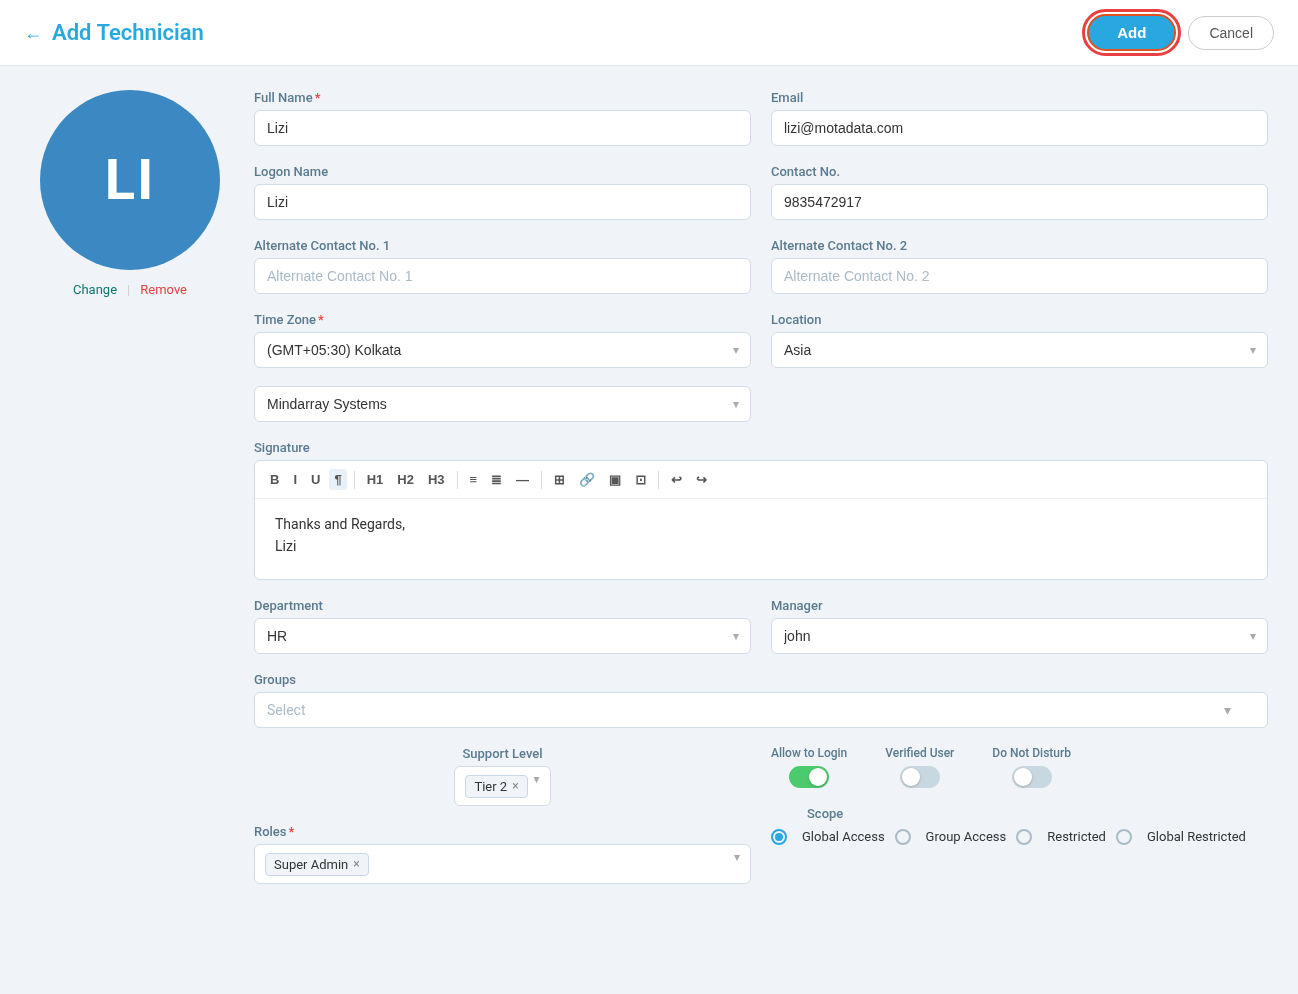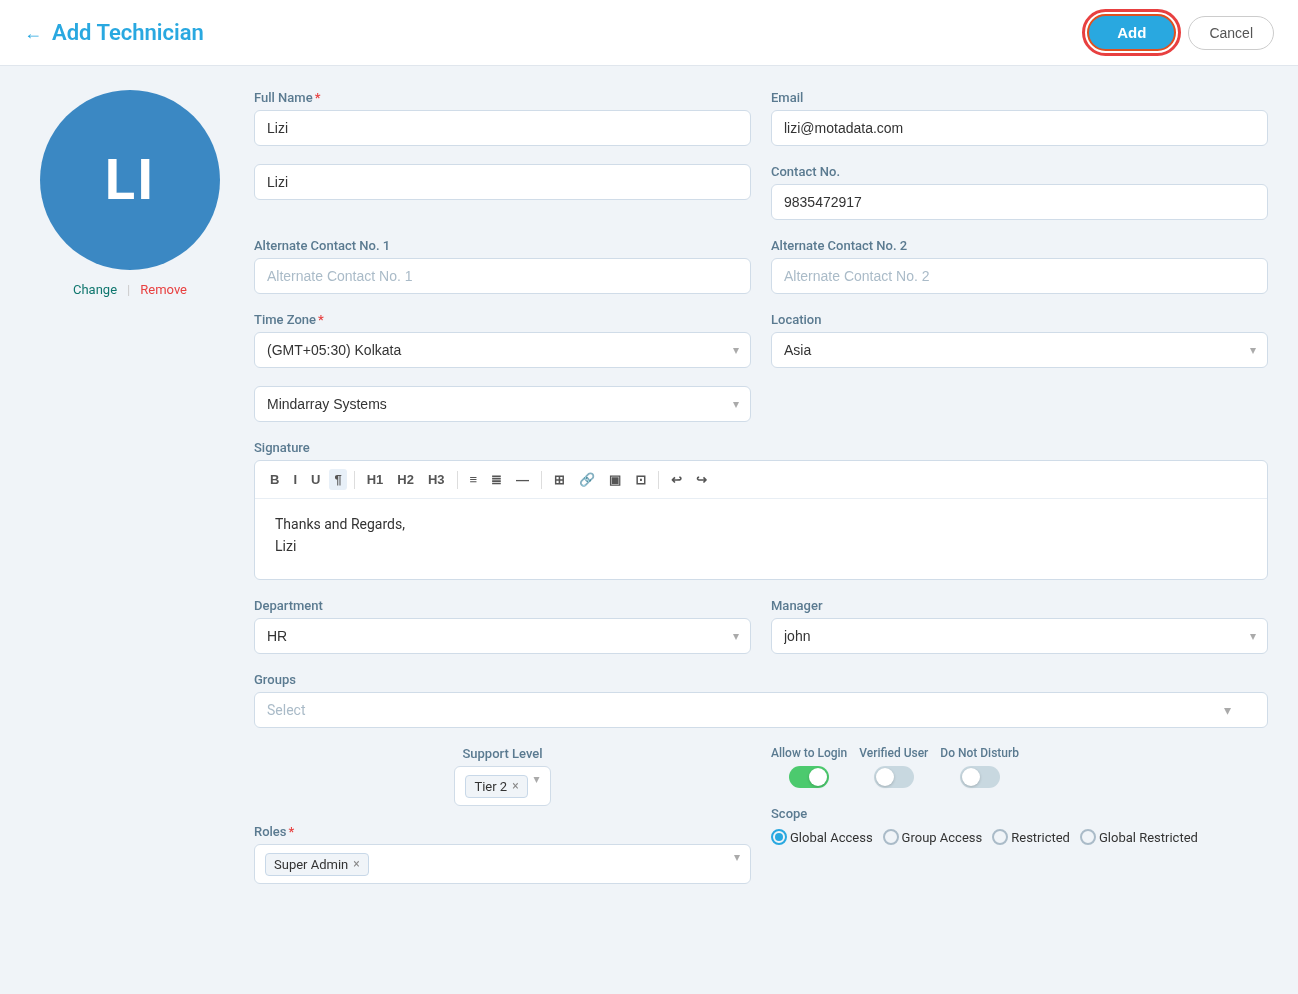--- a/index.html
+++ b/index.html
@@ -260,21 +260,21 @@
     }
     .bottom-right {
       flex: 1;
       display: flex;
       flex-direction: column;
       gap: 14px;
     }
     .toggle-row {
       display: flex;
       align-items: flex-start;
-      gap: 12px;
+      gap: 38px;
     }
     .toggle-group {
       display: flex;
       flex-direction: column;
       align-items: center;
       gap: 6px;
     }
     .toggle-label {
       font-size: 12px;
       color: #5a7a90;
@@ -305,31 +305,31 @@
     .toggle.on .toggle-knob { left: 20px; }
     .toggle.off .toggle-knob { left: 2px; }
     .scope-section {
       margin-top: 4px;
     }
     .scope-label {
       font-size: 13px;
       color: #5a7a90;
       font-weight: 500;
       margin-bottom: 8px;
+      margin-left: 36px;
     }
     .scope-options {
       display: flex;
       flex-wrap: wrap;
       gap: 10px;
       align-items: center;
     }
     .scope-option {
       display: flex;
-      align-items: center;
-      gap: 3px;
+      gap: 15px;
       font-size: 13px;
       color: #333;
     }
     .radio-outer {
       width: 16px;
       height: 16px;
       border-radius: 50%;
       border: 2px solid #aabbc8;
       display: flex;
       align-items: center;
@@ -384,20 +384,21 @@
           <input type="text" value="Lizi" style="">
         </div>
         <div class="form-group">
           <label>Email</label>
           <input type="text" value="lizi@motadata.com" style="">
         </div>
       </div>
 
       <div class="form-row">
         <div class="form-group">
+          <label>Logon Name</label>
           <input type="text" value="Lizi" style="">
         </div>
         <div class="form-group">
           <label>Contact No.</label>
           <input type="text" value="9835472917" style="">
         </div>
       </div>
 
       <div class="form-row">
         <div class="form-group">

